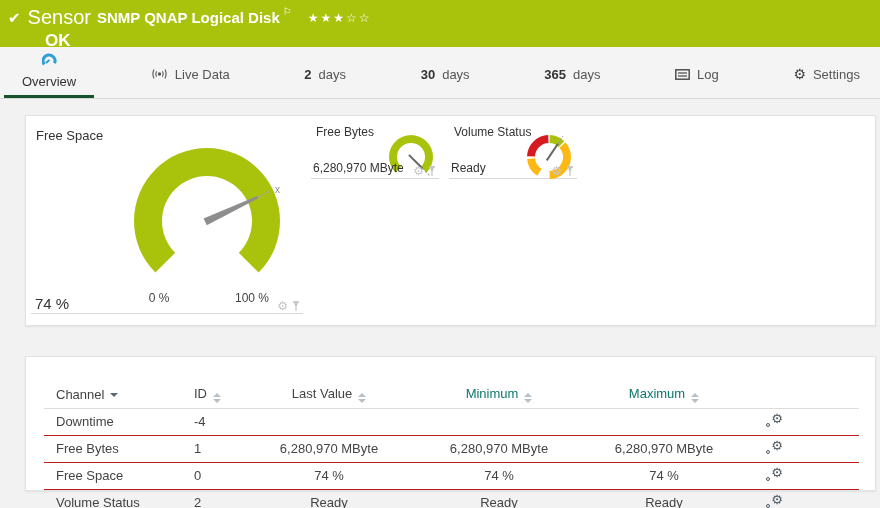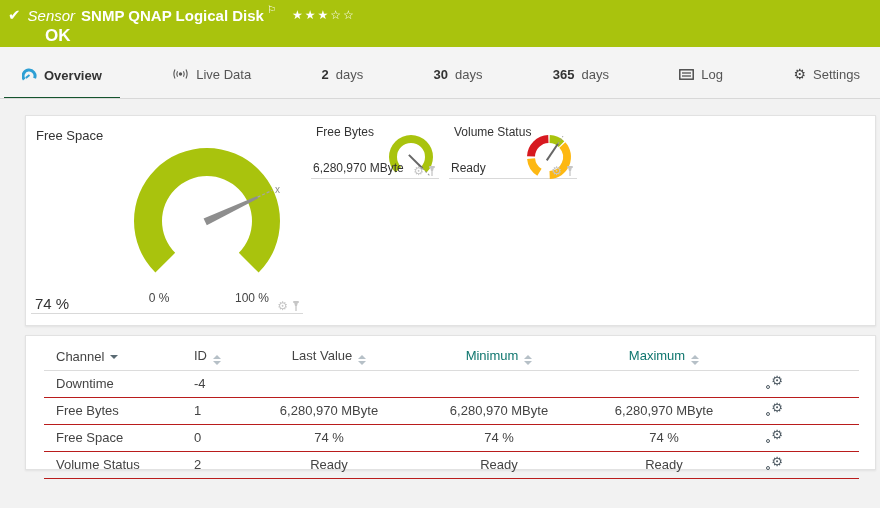--- a/index.html
+++ b/index.html
@@ -3,33 +3,33 @@
 <meta charset="utf-8">
 <style>
   * { margin:0; padding:0; box-sizing:border-box; }
   html,body { width:880px; height:508px; overflow:hidden; background:#f2f2f2;
     font-family:"Liberation Sans", sans-serif; font-size:13px; color:#444; }
 
   
   .sensor-bar { height:47px; background:#a9c30d; color:#fff; padding:6px 10px 0 8px; }
   .sensor-line1 { display:flex; align-items:center; }
   .check-ic { font-size:15px; font-weight:bold; margin-right:7px; }
-  .sensor-kind { font-style:italic; font-size:15px; margin-right:6px; }
+  .sensor-kind { font-size:20px; margin-right:6px; }
   .sensor-title { font-size:15px;font-weight:bold; }
   .flag-ic { font-size:10px; position:relative; top:-6px; margin-left:3px; }
   .stars { margin-left:16px; font-size:12px; letter-spacing:2px; font-family:"DejaVu Sans", sans-serif; }
   .sensor-status { font-size:17px; font-weight:bold; margin:2px 0 0 37px; }
 
   
   .tabbar { height:52px; background:#f4f4f4; border-bottom:1px solid #d8d8d8;
     display:flex; justify-content:space-between; align-items:stretch; padding:0 2px 0 4px; }
   .tab { display:flex; align-items:center; gap:7px; padding:6px 18px 0 18px; color:#555;
     text-decoration:none; cursor:pointer; border-bottom:3px solid transparent; }
   .tab b { color:#333; font-weight:bold; }
-  .tab.active { color:#333; font-weight:bold; border-bottom:1px solid #14532d; }
+  .tab.active { color:#333; font-weight:normal; border-bottom:3px solid #14532d;flex-direction:column; }
   .tab .ticon { display:inline-flex; align-items:center; }
   .gear-glyph { font-family:"DejaVu Sans", sans-serif; font-style:normal; }
   .tab .gear-glyph { font-size:14px; color:#444; }
 
   
   .panel { background:#fff; border:1px solid #e2e2e2; box-shadow:0 1px 2px rgba(0,0,0,.07);
     margin-left:25px; margin-right:4px; }
   .gauges-panel { margin-top:16px; height:211px; padding:5px; display:flex; align-items:flex-start; }
 
   .tile { position:relative; border-bottom:1px solid #d9d9d9; }
@@ -37,21 +37,21 @@
   .big-tile { width:272px; height:193px; margin-right:8px; }
   .mini-tile { width:128px; height:58px; margin-right:10px; font-size:12px; }
   .mini-tile .tile-title { top:4px; font-size:12px; }
   .mini-tile .mini-value { position:absolute; left:2px; bottom:3px; color:#333; }
   .mini-tile svg.minigauge { position:absolute; top:12px; right:4px; overflow:visible; }
   .big-value { position:absolute; left:4px; bottom:1px; font-size:15px; color:#333; }
   .tile-tools { position:absolute; right:2px; bottom:1px; display:flex; align-items:center; gap:3px; }
   .tile-tools .gear-glyph { font-size:12px; color:#c6c6c6; line-height:1; }
 
   
-  .table-panel { margin-top:9px; height:135px; padding:7px 18px 0 18px; }
+  .table-panel { margin-top:30px; height:135px; padding:24px 18px 0 18px; }
   table { border-collapse:collapse; width:815px; table-layout:fixed; }
   th, td { font-weight:normal; height:27px; padding:0; border-bottom:1px solid #b91c1c; }
   th { border-bottom:1px solid #dcdcdc; color:#444; text-align:left; }
   .col-channel { padding-left:12px; text-align:left; }
   .col-id { text-align:left; }
   .col-mid { text-align:center; }
   th.purple { color:#0f766e; }
   .sort { display:inline-flex; flex-direction:column; gap:2px; margin-left:6px; vertical-align:1px; }
   .tri-up { width:0; height:0; border-left:4px solid transparent; border-right:4px solid transparent; border-bottom:4px solid #b6c0c7; }
   .tri-down { width:0; height:0; border-left:4px solid transparent; border-right:4px solid transparent; border-top:4px solid #b6c0c7; }

